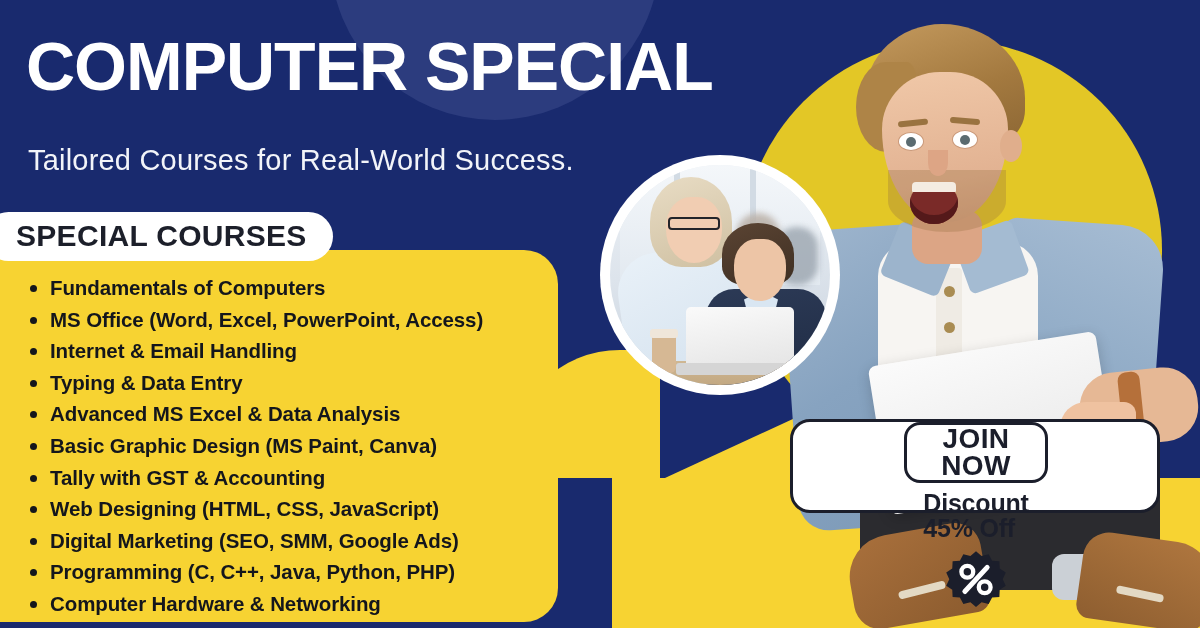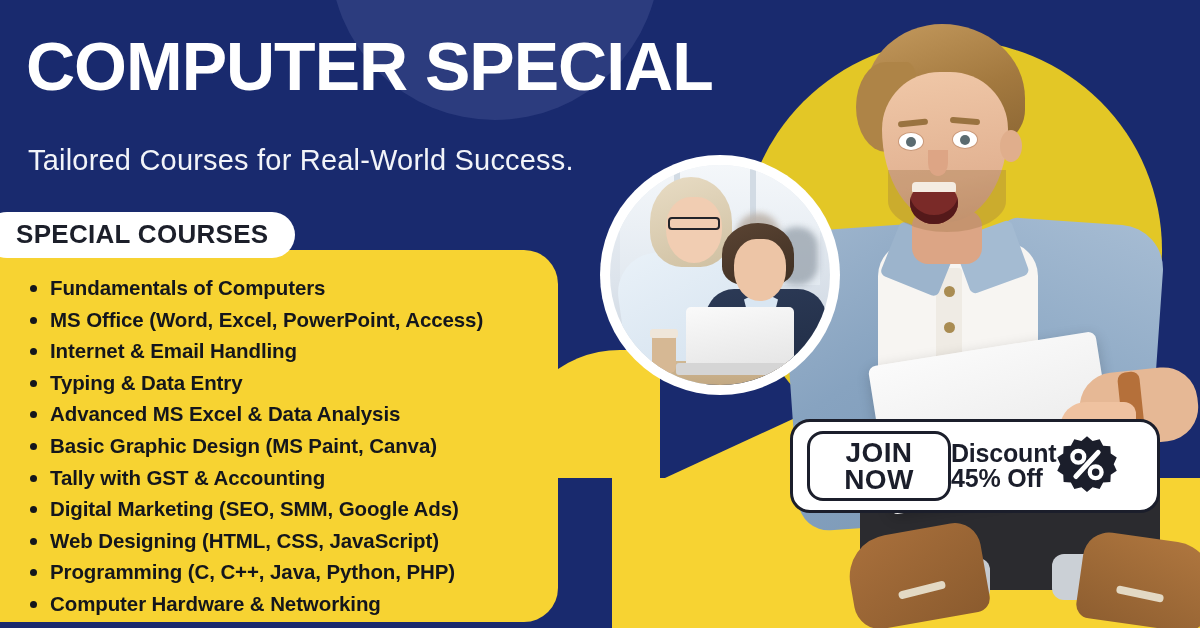--- a/index.html
+++ b/index.html
@@ -381,21 +381,21 @@
   }
 
   .special-badge {
     position:absolute; left:-16px; top:212px;
     background:#FFFFFF;
     border-radius:26px;
     padding:7px 26px 8px 32px;
     z-index:12;
   }
   .special-badge span {
-    font-size:26px; font-weight:bold;
+    font-size:30px; font-weight:bold;
     color:#1C1F2A; letter-spacing:.3px; white-space:nowrap;
   }
 
   .course-panel {
     position:absolute; left:-20px; top:250px;
     width:578px; height:372px;
     background:#F7D332;
     border-radius:0 34px 34px 0;
     z-index:8;
     padding:22px 18px 12px 48px;
@@ -420,21 +420,22 @@
   
   .promo-card {
     position:absolute; left:790px; top:419px;
     width:370px; height:94px;
     background:#FFFFFF;
     border:3px solid #1B1E2B;
     border-radius:20px;
     z-index:14;
     display:flex; align-items:center;
     padding:0 12px 0 14px;
-    gap:0;
+    gap:8px;
+    flex-direction:column;
   }
   .join-btn {
     border:3px solid #1B1E2B;
     border-radius:16px;
     width:144px; height:70px;
     display:flex; flex-direction:column;
     align-items:center; justify-content:center;
     line-height:.98;
   }
   .join-btn span {
@@ -540,22 +541,22 @@
 
   <div class="course-panel">
     <ul class="course-list" id="course-list">
         <li>Fundamentals of Computers</li>
         <li>MS Office (Word, Excel, PowerPoint, Access)</li>
         <li>Internet &amp; Email Handling</li>
         <li>Typing &amp; Data Entry</li>
         <li>Advanced MS Excel &amp; Data Analysis</li>
         <li>Basic Graphic Design (MS Paint, Canva)</li>
         <li>Tally with GST &amp; Accounting</li>
+        <li>Web Designing (HTML, CSS, JavaScript)</li>
         <li>Digital Marketing (SEO, SMM, Google Ads)</li>
-        <li>Web Designing (HTML, CSS, JavaScript)</li>
         <li>Programming (C, C++, Java, Python, PHP)</li>
         <li>Computer Hardware &amp; Networking</li>
       </ul>
   </div>
 
   <div class="promo-card">
     <div class="join-btn">
       <span>JOIN</span>
       <span>NOW</span>
     </div>

